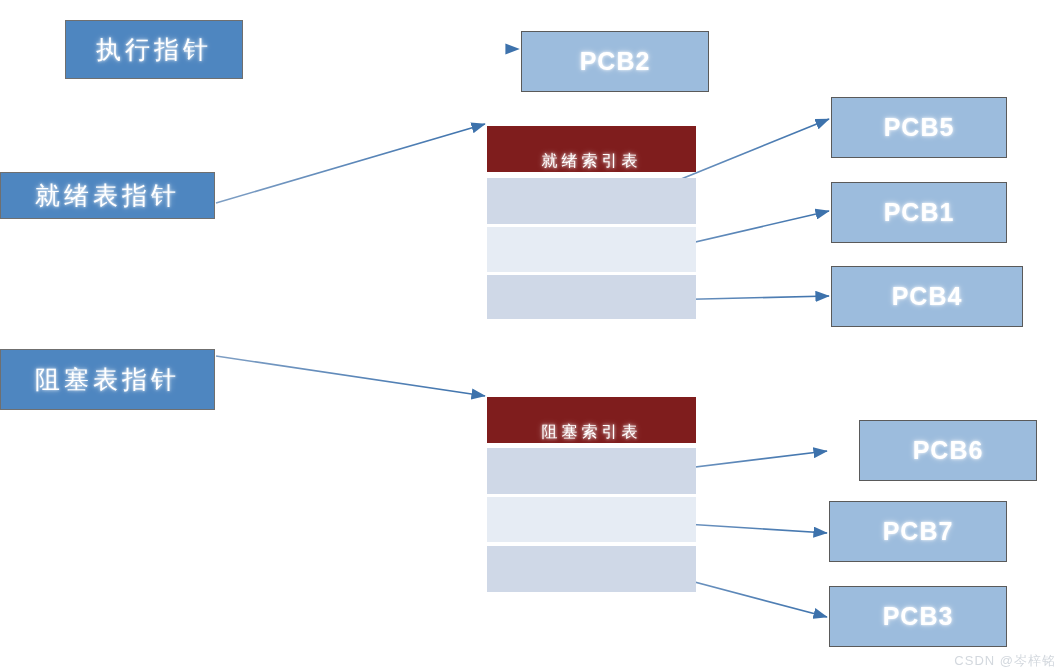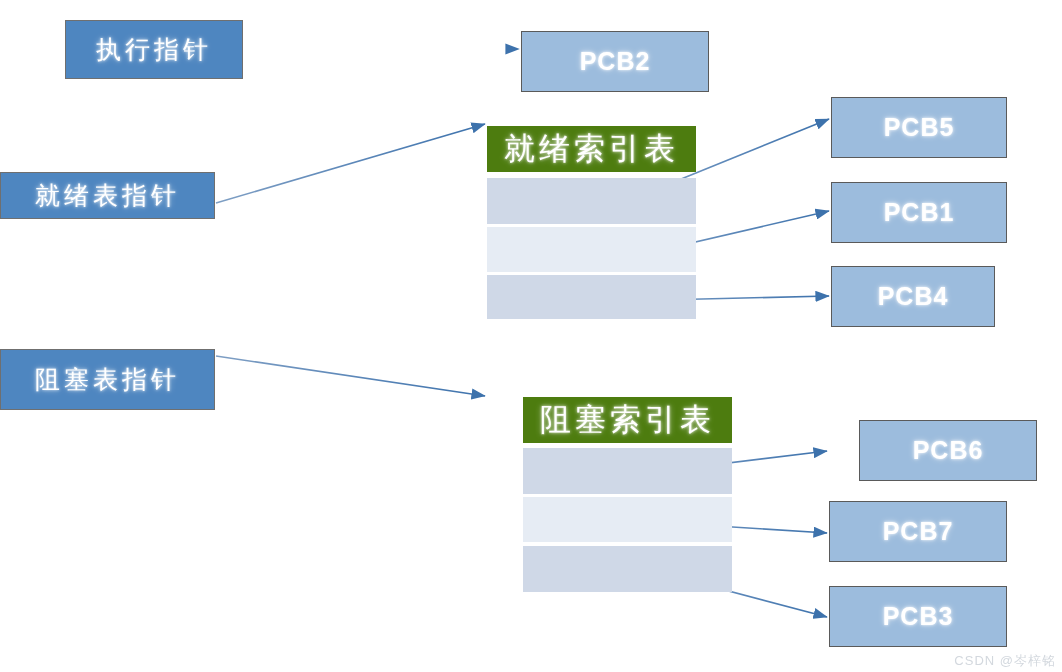--- a/index.html
+++ b/index.html
@@ -61,26 +61,26 @@
   
   .index-table {
     position: absolute;
     box-sizing: border-box;
   }
   .index-head {
     position: absolute;
     left: 0;
     width: 100%;
     box-sizing: border-box;
-    background: #4d7c0f;
+    background: #7f1d1d;
     color: #ffffff;
     display: flex;
-    align-items: center;
+    align-items: flex-end;
     justify-content: center;
-    font-size: 31px;
+    font-size: 16px;
     letter-spacing: 4px;
     text-shadow: 0 0 3px rgba(255,255,255,0.85),
                  0 0 6px rgba(255,255,255,0.55);
     user-select: none;
   }
   .index-row {
     position: absolute;
     left: 0;
     width: 100%;
     box-sizing: border-box;
@@ -141,39 +141,39 @@
 
   <div class="index-table" style="left: 487px; top: 126px; width: 209px; height: 193px;">
     <div class="index-head" style="top: 0px; height: 46px;">
       <span>就绪索引表</span>
     </div>
     <div class="index-row row-dark" style="top: 52px; height: 46px;"></div>
     <div class="index-row row-light" style="top: 101px; height: 45px;"></div>
     <div class="index-row row-dark" style="top: 149px; height: 44px;"></div>
   </div>
 
-  <div class="index-table" style="left: 487px; top: 397px; width: 209px; height: 195px; margin-left: 36px;">
+  <div class="index-table" style="left: 487px; top: 397px; width: 209px; height: 195px;">
     <div class="index-head" style="top: 0px; height: 46px;">
       <span>阻塞索引表</span>
     </div>
     <div class="index-row row-dark" style="top: 51px; height: 46px;"></div>
     <div class="index-row row-light" style="top: 100px; height: 45px;"></div>
     <div class="index-row row-dark" style="top: 149px; height: 46px;"></div>
   </div>
 
   <div class="node pcb-box" style="left: 521px; top: 19px; width: 188px; height: 61px; margin-top: 12px;">
     <span>PCB2</span>
   </div>
   <div class="node pcb-box" style="left: 831px; top: 97px; width: 176px; height: 61px; justify-content: center;">
     <span>PCB5</span>
   </div>
   <div class="node pcb-box" style="left: 831px; top: 182px; width: 176px; height: 61px;">
     <span>PCB1</span>
   </div>
-  <div class="node pcb-box" style="left: 831px; top: 266px; width: 164px; height: 61px;">
+  <div class="node pcb-box" style="left: 831px; top: 266px; width: 192px; height: 61px;">
     <span>PCB4</span>
   </div>
   <div class="node pcb-box" style="left: 829px; top: 420px; width: 178px; height: 61px; margin-left: 30px;">
     <span>PCB6</span>
   </div>
   <div class="node pcb-box" style="left: 829px; top: 501px; width: 178px; height: 61px;">
     <span>PCB7</span>
   </div>
   <div class="node pcb-box" style="left: 829px; top: 586px; width: 178px; height: 61px;">
     <span>PCB3</span>

